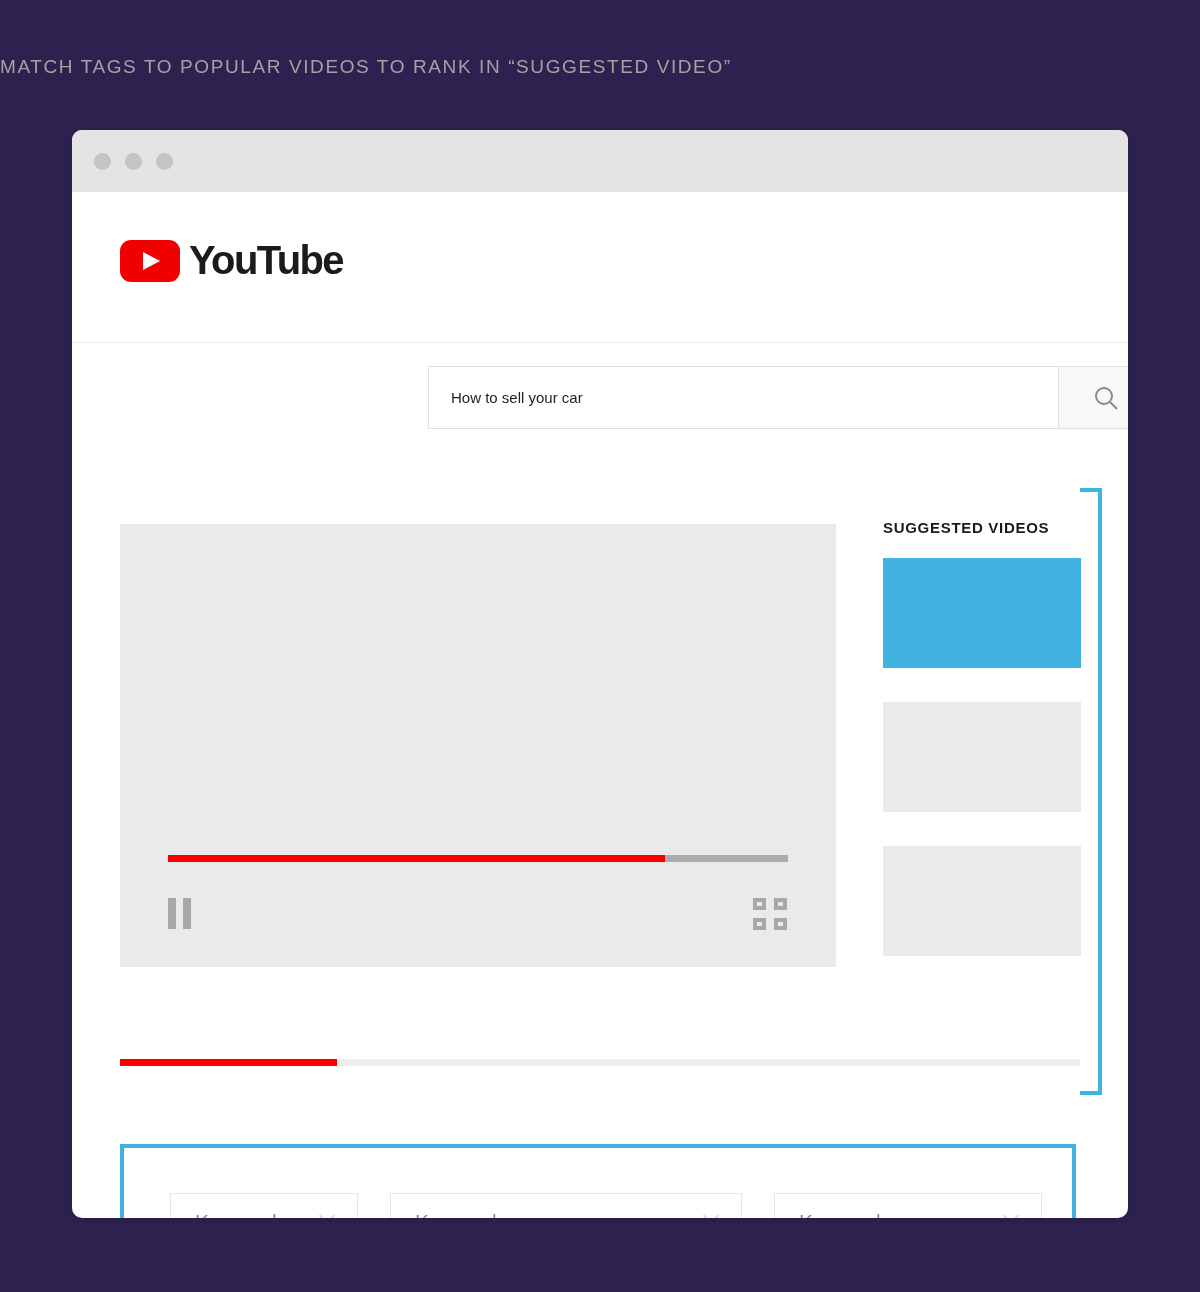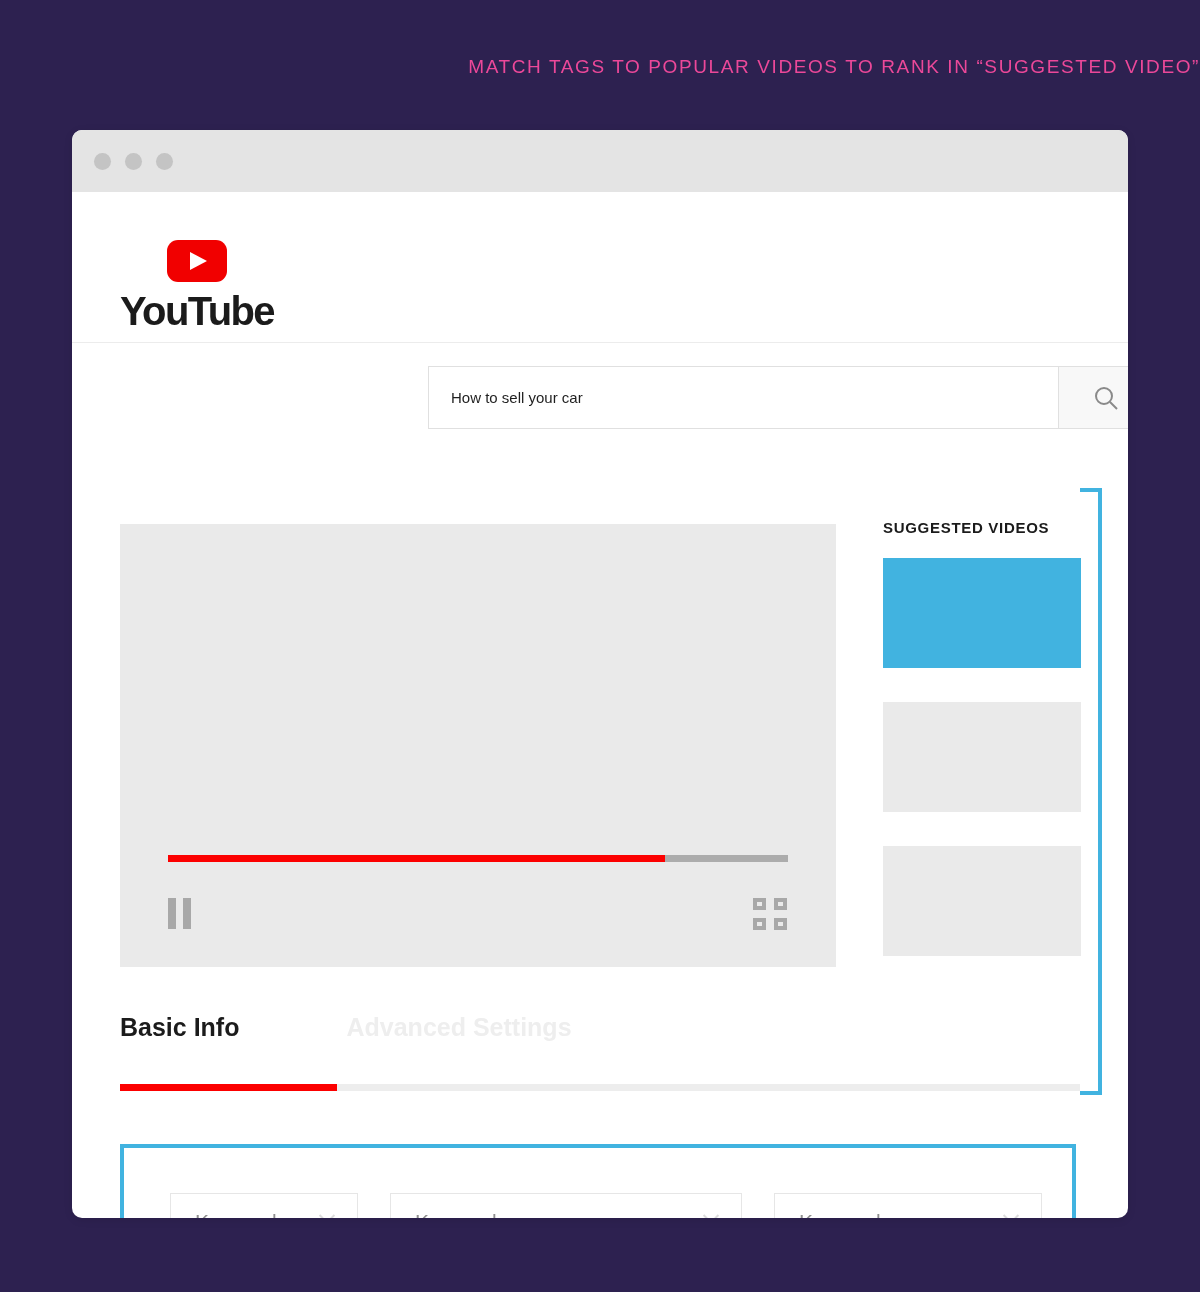--- a/index.html
+++ b/index.html
@@ -12,22 +12,22 @@
     position: relative;
     overflow: hidden;
   }
 
   
   .headline {
     position: absolute;
     top: 56px;
     left: 0;
     width: 1200px;
-    text-align: right;
-    color: #ec4899;
+    text-align: left;
+    color: #a3a3a3;
     font-size: 19px;
     letter-spacing: 1.6px;
     font-weight: 400;
     white-space: nowrap;
   }
 
   
   .browser-card {
     position: absolute;
     left: 72px;
@@ -59,23 +59,21 @@
     height: 151px;
     background: #ffffff;
     border-bottom: 1px solid #ececec;
   }
 
   .yt-logo {
     position: absolute;
     left: 48px;
     top: 48px;
     display: flex;
-    align-items: center;
     gap: 9px;
-    flex-direction: column;
   }
   .yt-play-badge {
     width: 60px;
     height: 42px;
     background: #f10000;
     border-radius: 11px;
     position: relative;
   }
   .yt-play-badge::after {
     content: "";
@@ -290,24 +288,20 @@
     </div>
 
     <div class="suggested">
       <div class="suggested-title">SUGGESTED VIDEOS</div>
       <div class="thumb highlight"></div>
       <div class="thumb"></div>
       <div class="thumb"></div>
     </div>
 
     <div class="tabs">
-      <div class="tab-row">
-        <div class="tab">Basic Info</div>
-        <div class="tab inactive">Advanced Settings</div>
-      </div>
       <div class="tab-underline"></div>
     </div>
 
     <div class="keyword-box">
       <div class="chip w1">
         <span>Keyword</span>
         <span class="chip-x"></span>
       </div>
       <div class="chip w2">
         <span>Keyword</span>

